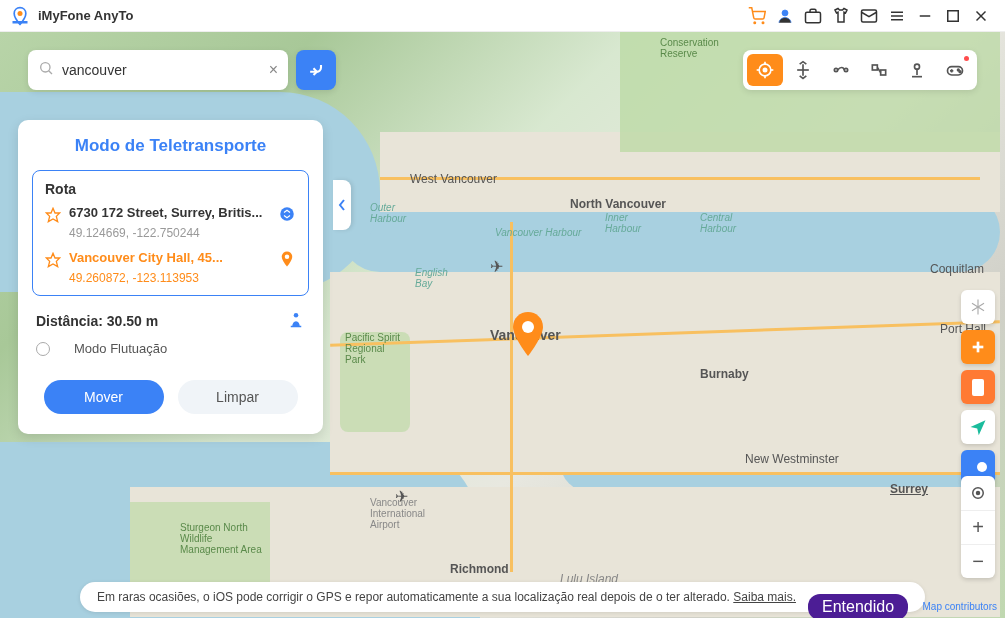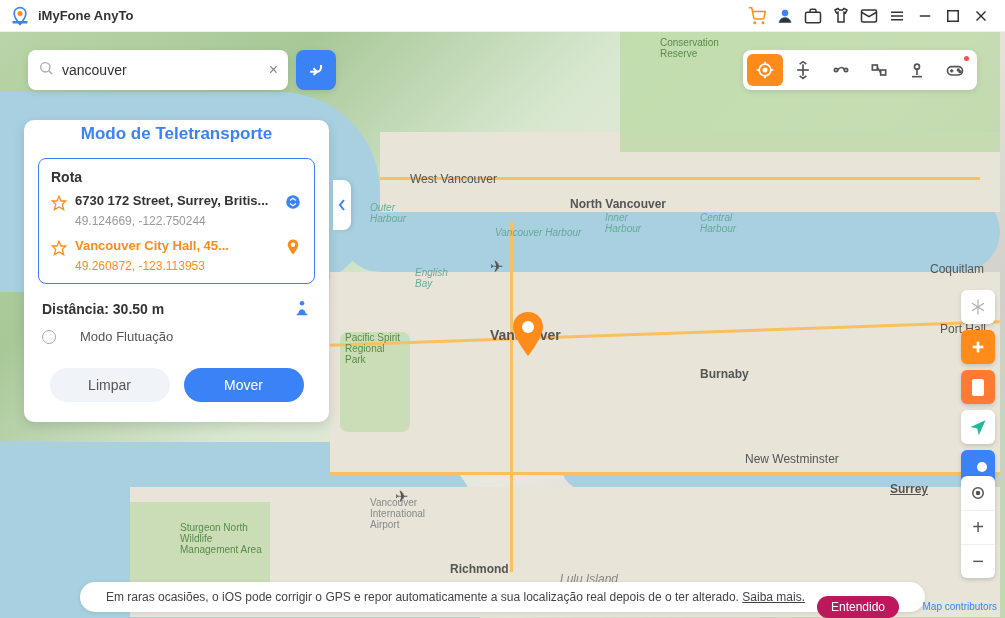--- a/index.html
+++ b/index.html
@@ -27,21 +27,21 @@
 
 .search-row { position: absolute; top: 50px; left: 28px; display: flex; gap: 8px; align-items: center; }
 .search-box { width: 260px; height: 40px; background: #fff; border-radius: 8px; display: flex; align-items: center; padding: 0 10px; box-shadow: 0 2px 6px rgba(0,0,0,0.1); }
 .search-box .sicon { color: #aaa; margin-right: 8px; }
 .search-box input { border: none; outline: none; flex: 1; font-size: 14px; color: #333; background: transparent; }
 .search-box .clear { color: #888; cursor: pointer; font-size: 16px; }
 .go-btn { width: 40px; height: 40px; background: #3b82f6; border-radius: 8px; display: flex; align-items: center; justify-content: center; cursor: pointer; box-shadow: 0 2px 6px rgba(0,0,0,0.1); }
 .go-btn svg { stroke: #fff; }
 
 
-.card { position: absolute; top: 120px; left: 24px; width: 305px; background: #fff; border-radius: 10px; box-shadow: 0 4px 12px rgba(0,0,0,0.12); padding: 4px 14px 20px; }
+.card { position: absolute; top: 120px; left: 18px; width: 305px; background: #fff; border-radius: 10px; box-shadow: 0 4px 12px rgba(0,0,0,0.12); padding: 16px 14px 20px; }
 .card h2 { color: #3b82f6; font-size: 17px; font-weight: 600; text-align: center; margin-bottom: 14px; }
 .route-box { border: 1.5px solid #3b82f6; border-radius: 8px; padding: 10px 12px; margin-bottom: 14px; }
 .route-box .rlabel { font-size: 14px; font-weight: 700; color: #333; margin-bottom: 8px; }
 .route-item { display: flex; align-items: flex-start; gap: 8px; margin-bottom: 10px; position: relative; }
 .route-item:last-child { margin-bottom: 0; }
 .route-item .star { flex: 0 0 16px; margin-top: 2px; }
 .route-item .info { flex: 1; min-width: 0; }
 .route-item .addr { font-size: 13px; font-weight: 600; white-space: nowrap; overflow: hidden; text-overflow: ellipsis; }
 .route-item .addr.blue { color: #333; }
 .route-item .addr.orange { color: #ff8c1a; }
@@ -74,21 +74,21 @@
 .side-btns .sbtn.toggle { background: #3b82f6; }
 
 
 .zoom-ctrl { position: absolute; right: 10px; bottom: 40px; display: flex; flex-direction: column; background: #fff; border-radius: 6px; box-shadow: 0 2px 4px rgba(0,0,0,0.15); }
 .zoom-ctrl .zbtn { width: 34px; height: 34px; display: flex; align-items: center; justify-content: center; cursor: pointer; color: #555; font-size: 20px; }
 .zoom-ctrl .zbtn + .zbtn { border-top: 1px solid #eee; }
 
 
 .footer { position: absolute; left: 80px; right: 80px; bottom: 6px; height: 30px; background: #fff; border-radius: 15px; display: flex; align-items: center; justify-content: center; gap: 12px; font-size: 12px; color: #444; box-shadow: 0 1px 4px rgba(0,0,0,0.1); padding: 0 12px; }
 .footer a { color: #444; text-decoration: underline; }
-.footer .ok-btn { background: #be185d; color: #fff; padding: 4px 14px; border-radius: 12px; cursor: pointer; font-size: 12px; margin-top: 19px; }
+.footer .ok-btn { background: #4c1d95; color: #fff; padding: 4px 14px; border-radius: 12px; cursor: pointer; font-size: 16px; margin-top: 19px; }
 .attrib { position: absolute; right: 8px; bottom: 6px; font-size: 10px; color: #3b82f6; }
 </style>
 </head>
 <body>
 
 <div class="titlebar">
   <svg class="logo" viewBox="0 0 24 24">
       <circle cx="12" cy="9" r="3" fill="#ff8c1a"></circle>
       <path d="M12 2C8 2 5 5 5 9c0 5 7 13 7 13s7-8 7-13c0-4-3-7-7-7z" fill="none" stroke="#3b82f6" stroke-width="2"></path>
       <rect x="3" y="18" width="18" height="3" fill="#3b82f6"></rect>
@@ -250,22 +250,22 @@
           <circle cx="12" cy="7" r="3"></circle>
           <path d="M7 22c0-4 2-7 5-7s5 3 5 7"></path>
           <rect x="5" y="21" width="14" height="2"></rect>
         </svg></span>
   </div>
   <div class="float-row">
     <span class="radio"></span>
     <span>Modo Flutuação</span>
   </div>
   <div class="btn-row">
+    <button class="btn primary">Mover</button>
     <button class="btn secondary">Limpar</button>
-    <button class="btn primary">Mover</button>
   </div>
 </div>
 
 <div class="collapse-tab">
   <svg width="10" height="14" viewBox="0 0 10 14" fill="none" stroke="#3b82f6" stroke-width="2">
       <polyline points="7,2 3,7 7,12"></polyline>
     </svg>
 </div>
 
 <div class="top-toolbar">

